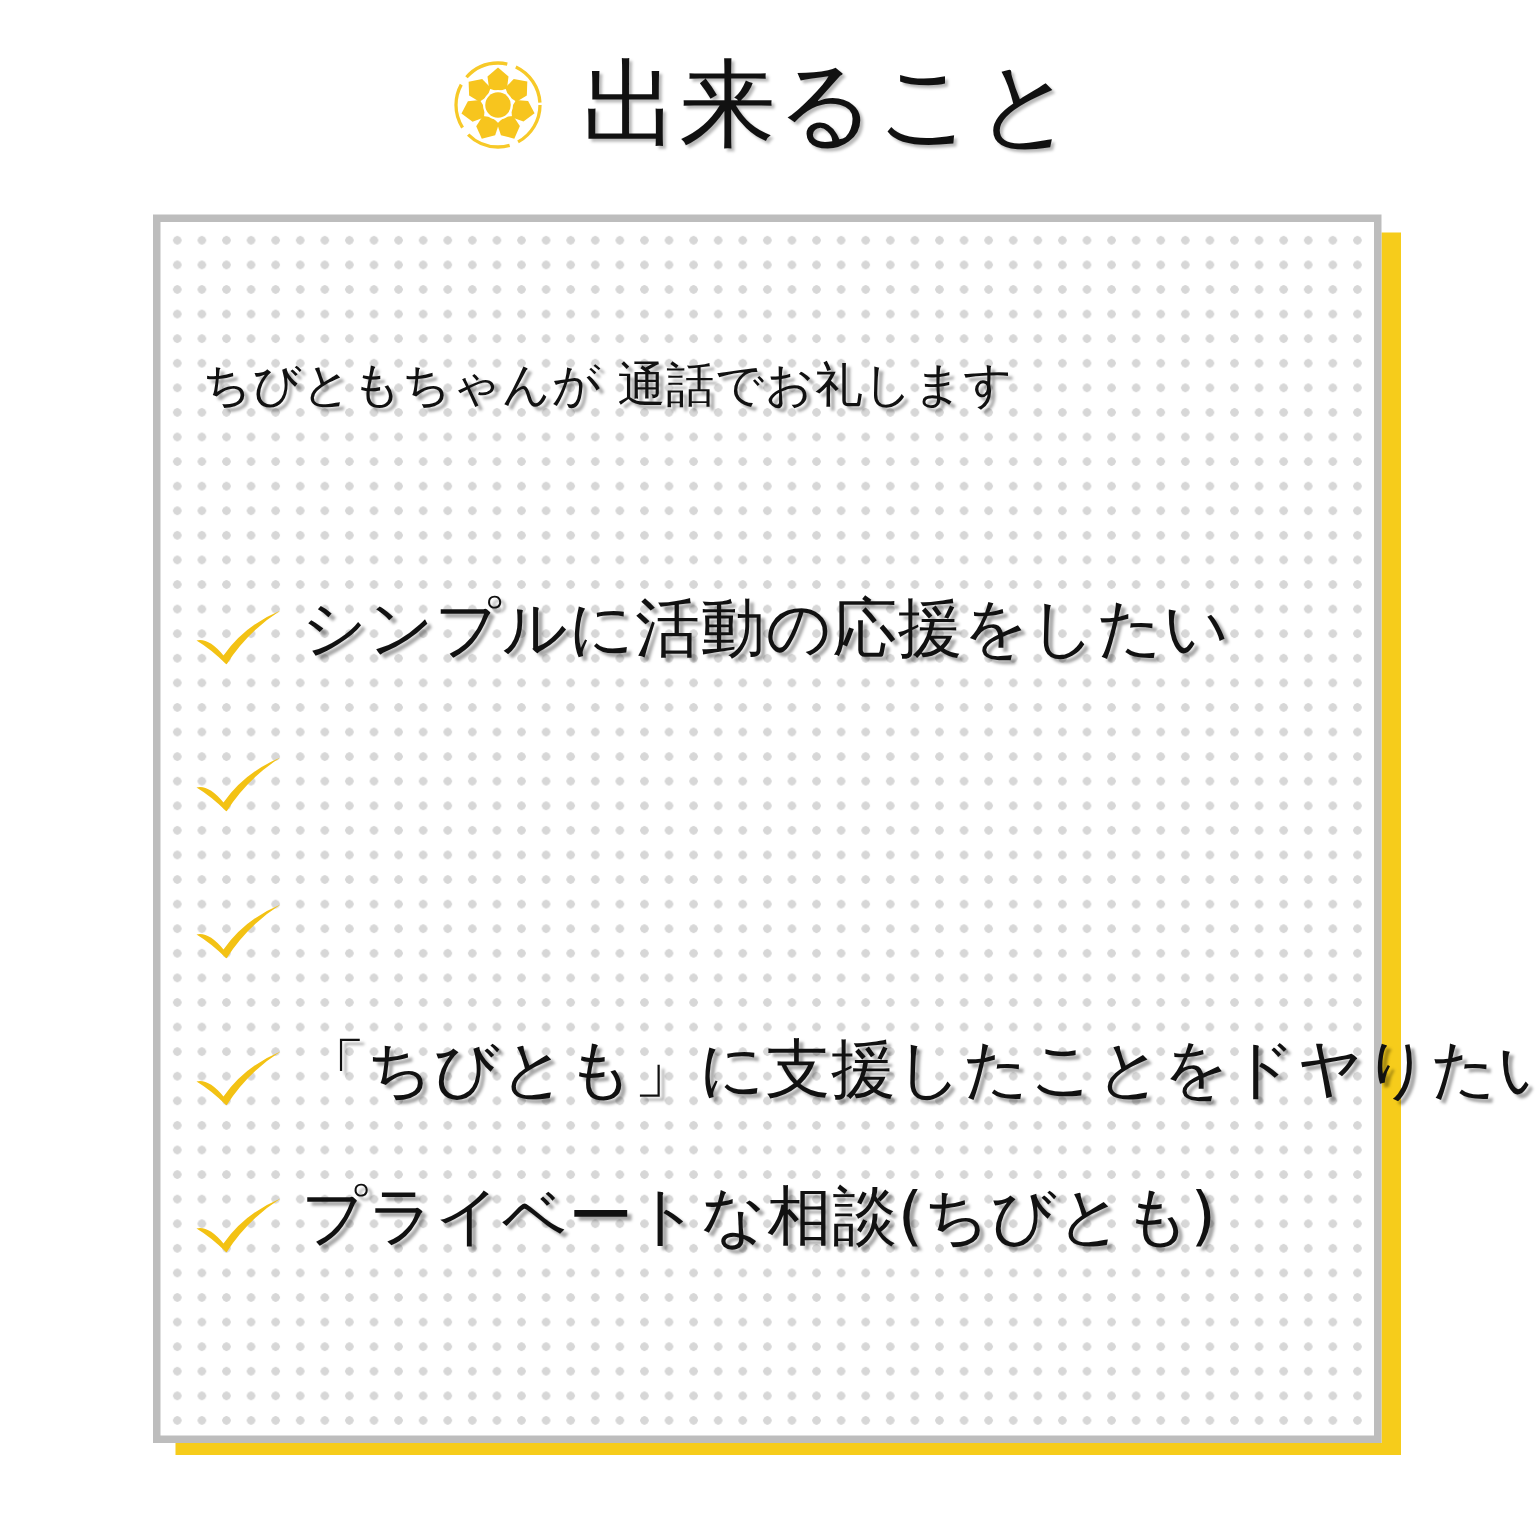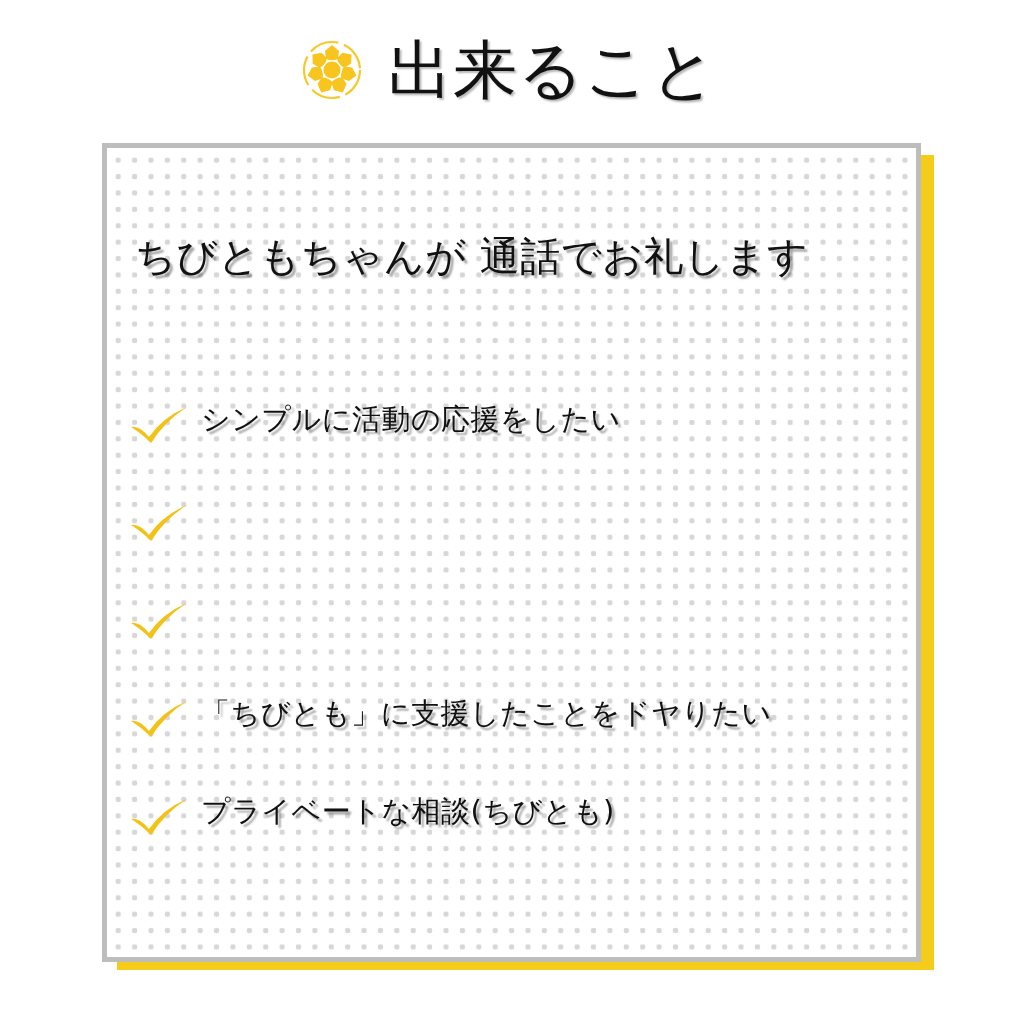--- a/index.html
+++ b/index.html
@@ -59,21 +59,21 @@
       background-color: #ffffff;
       background-image: radial-gradient(circle, #d7d7d7 2.6px, transparent 3px);
       background-size: 16.4px 16.4px;
       background-position: 3px 4px;
     }
     .headline {
       position: absolute;
       left: 28px;
       top: 80px;
       width: 770px;
-      font-size: 40px;
+      font-size: 32px;
       line-height: 56px;
       color: #111111;
       white-space: nowrap;
       text-shadow: 3px 3px 2px rgba(0,0,0,0.35);
       letter-spacing: 0.5px;
     }
     .list {
       position: absolute;
       left: 22px;
       top: 222px;
@@ -89,21 +89,21 @@
       align-items: center;
     }
     .check-icon {
       width: 60px;
       height: 40px;
       flex: 0 0 60px;
       margin-right: 12px;
       margin-top: 8px;
     }
     .item-text {
-      font-size: 29px;
+      font-size: 43px;
       line-height: 48px;
       color: #111111;
       white-space: nowrap;
       text-shadow: 3px 3px 2px rgba(0,0,0,0.35);
       letter-spacing: 0.5px;
     }
   </style>
 </head>
 <body>
 

